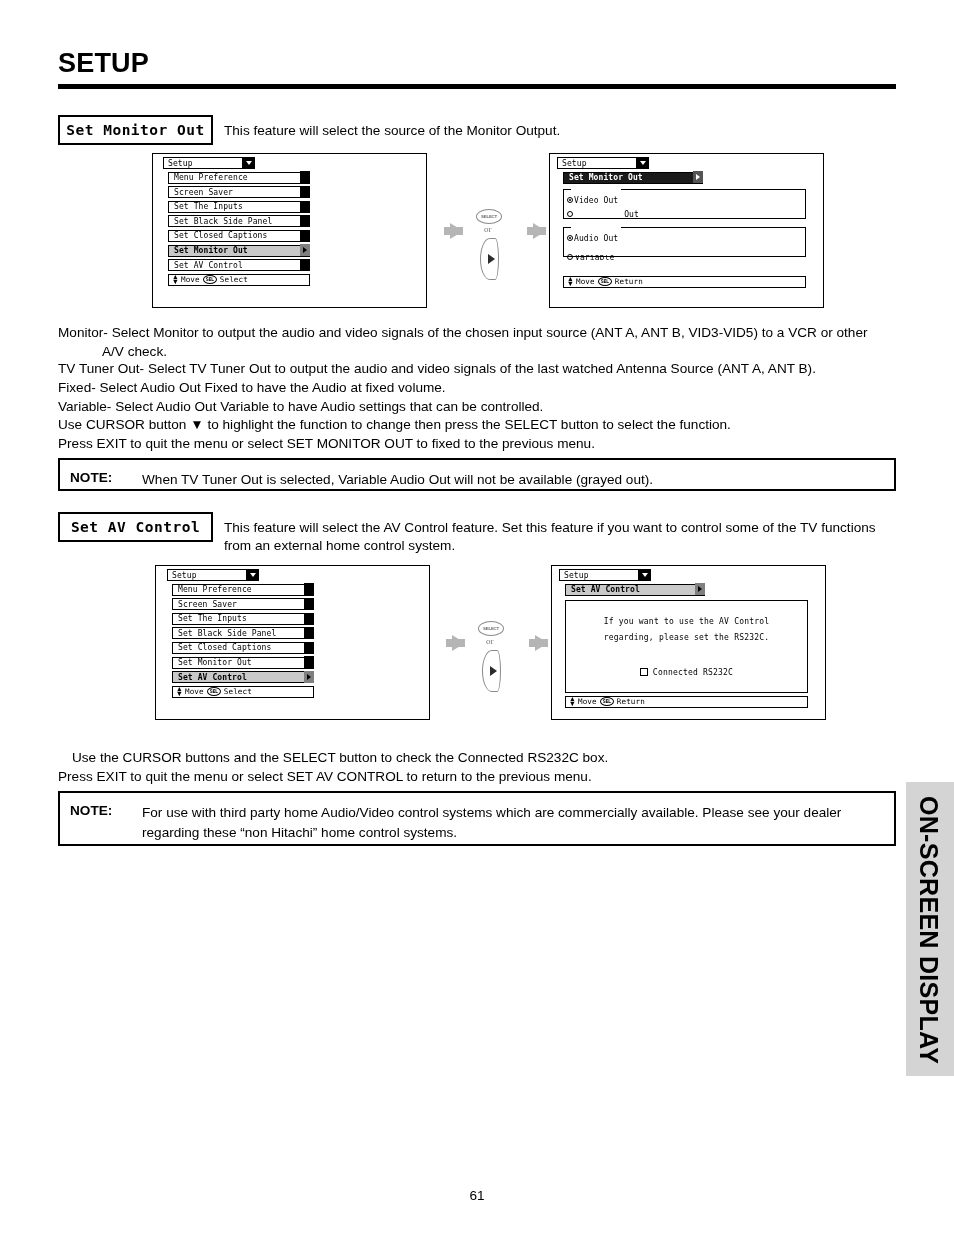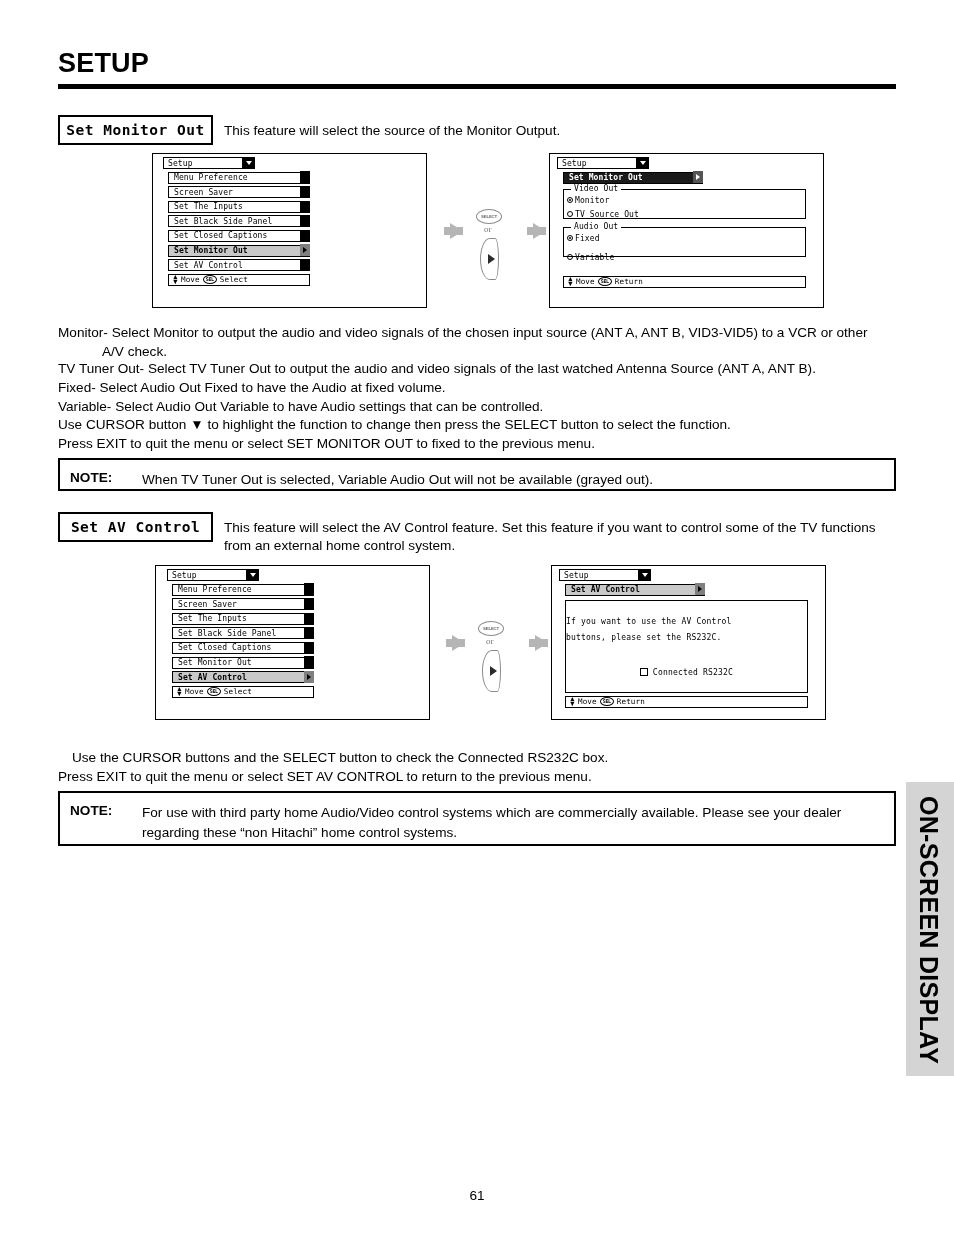--- a/index.html
+++ b/index.html
@@ -244,21 +244,21 @@
     position: relative;
     border: 1.2px solid #000;
     box-sizing: border-box;
     background: #fff;
   }
   .osd-group .legend {
     position: absolute;
     top: -6px;
     left: 7px;
     background: #fff;
-    padding: 0 3px;
+    padding: 12px 3px;
     font-family: "DejaVu Sans Mono", monospace;
     font-size: 8px;
   }
   .opt {
     display: flex;
     align-items: center;
     gap: 2px;
     font-family: "DejaVu Sans Mono", monospace;
     font-size: 8px;
     padding-left: 3px;
@@ -289,20 +289,21 @@
   .msg-box {
     position: relative;
     border: 1.2px solid #000;
     box-sizing: border-box;
     background: #fff;
   }
   .msg-line {
     font-family: "DejaVu Sans Mono", monospace;
     font-size: 8px;
     letter-spacing: .2px;
+    text-align: center;
   }
 
   
   .flow-arrow {
     position: absolute;
     width: 0; height: 0;
     border-top: 8px solid transparent;
     border-bottom: 8px solid transparent;
     border-left: 13px solid #b5b5b5;
   }
@@ -605,21 +606,21 @@
     <div class="osd-hdr gray">
       <span>Set AV Control</span>
       <span class="endcap">
           <i></i>
         </span>
     </div>
   </div>
   <div style="height:4px"></div>
   <div class="msg-box" style="margin-left:6px; width:243px; height:93px; padding-top:16px;">
     <div class="msg-line">If you want to use the AV Control</div>
-    <div class="msg-line" style="margin-top:7px;">buttons, please set the RS232C.</div>
+    <div class="msg-line" style="margin-top:7px;">regarding, please set the RS232C.</div>
     <div style="display:flex; align-items:center; justify-content:center; gap:5px; margin-top:26px;">
       <span class="checkbox"></span>
       <span class="msg-line">Connected RS232C</span>
     </div>
   </div>
   <div style="height:3px"></div>
   <div class="osd-foot" style="margin-left:6px; width:243px;">
     <span class="ud-arrow">
         <span>▲</span>
         <span>▼</span>

